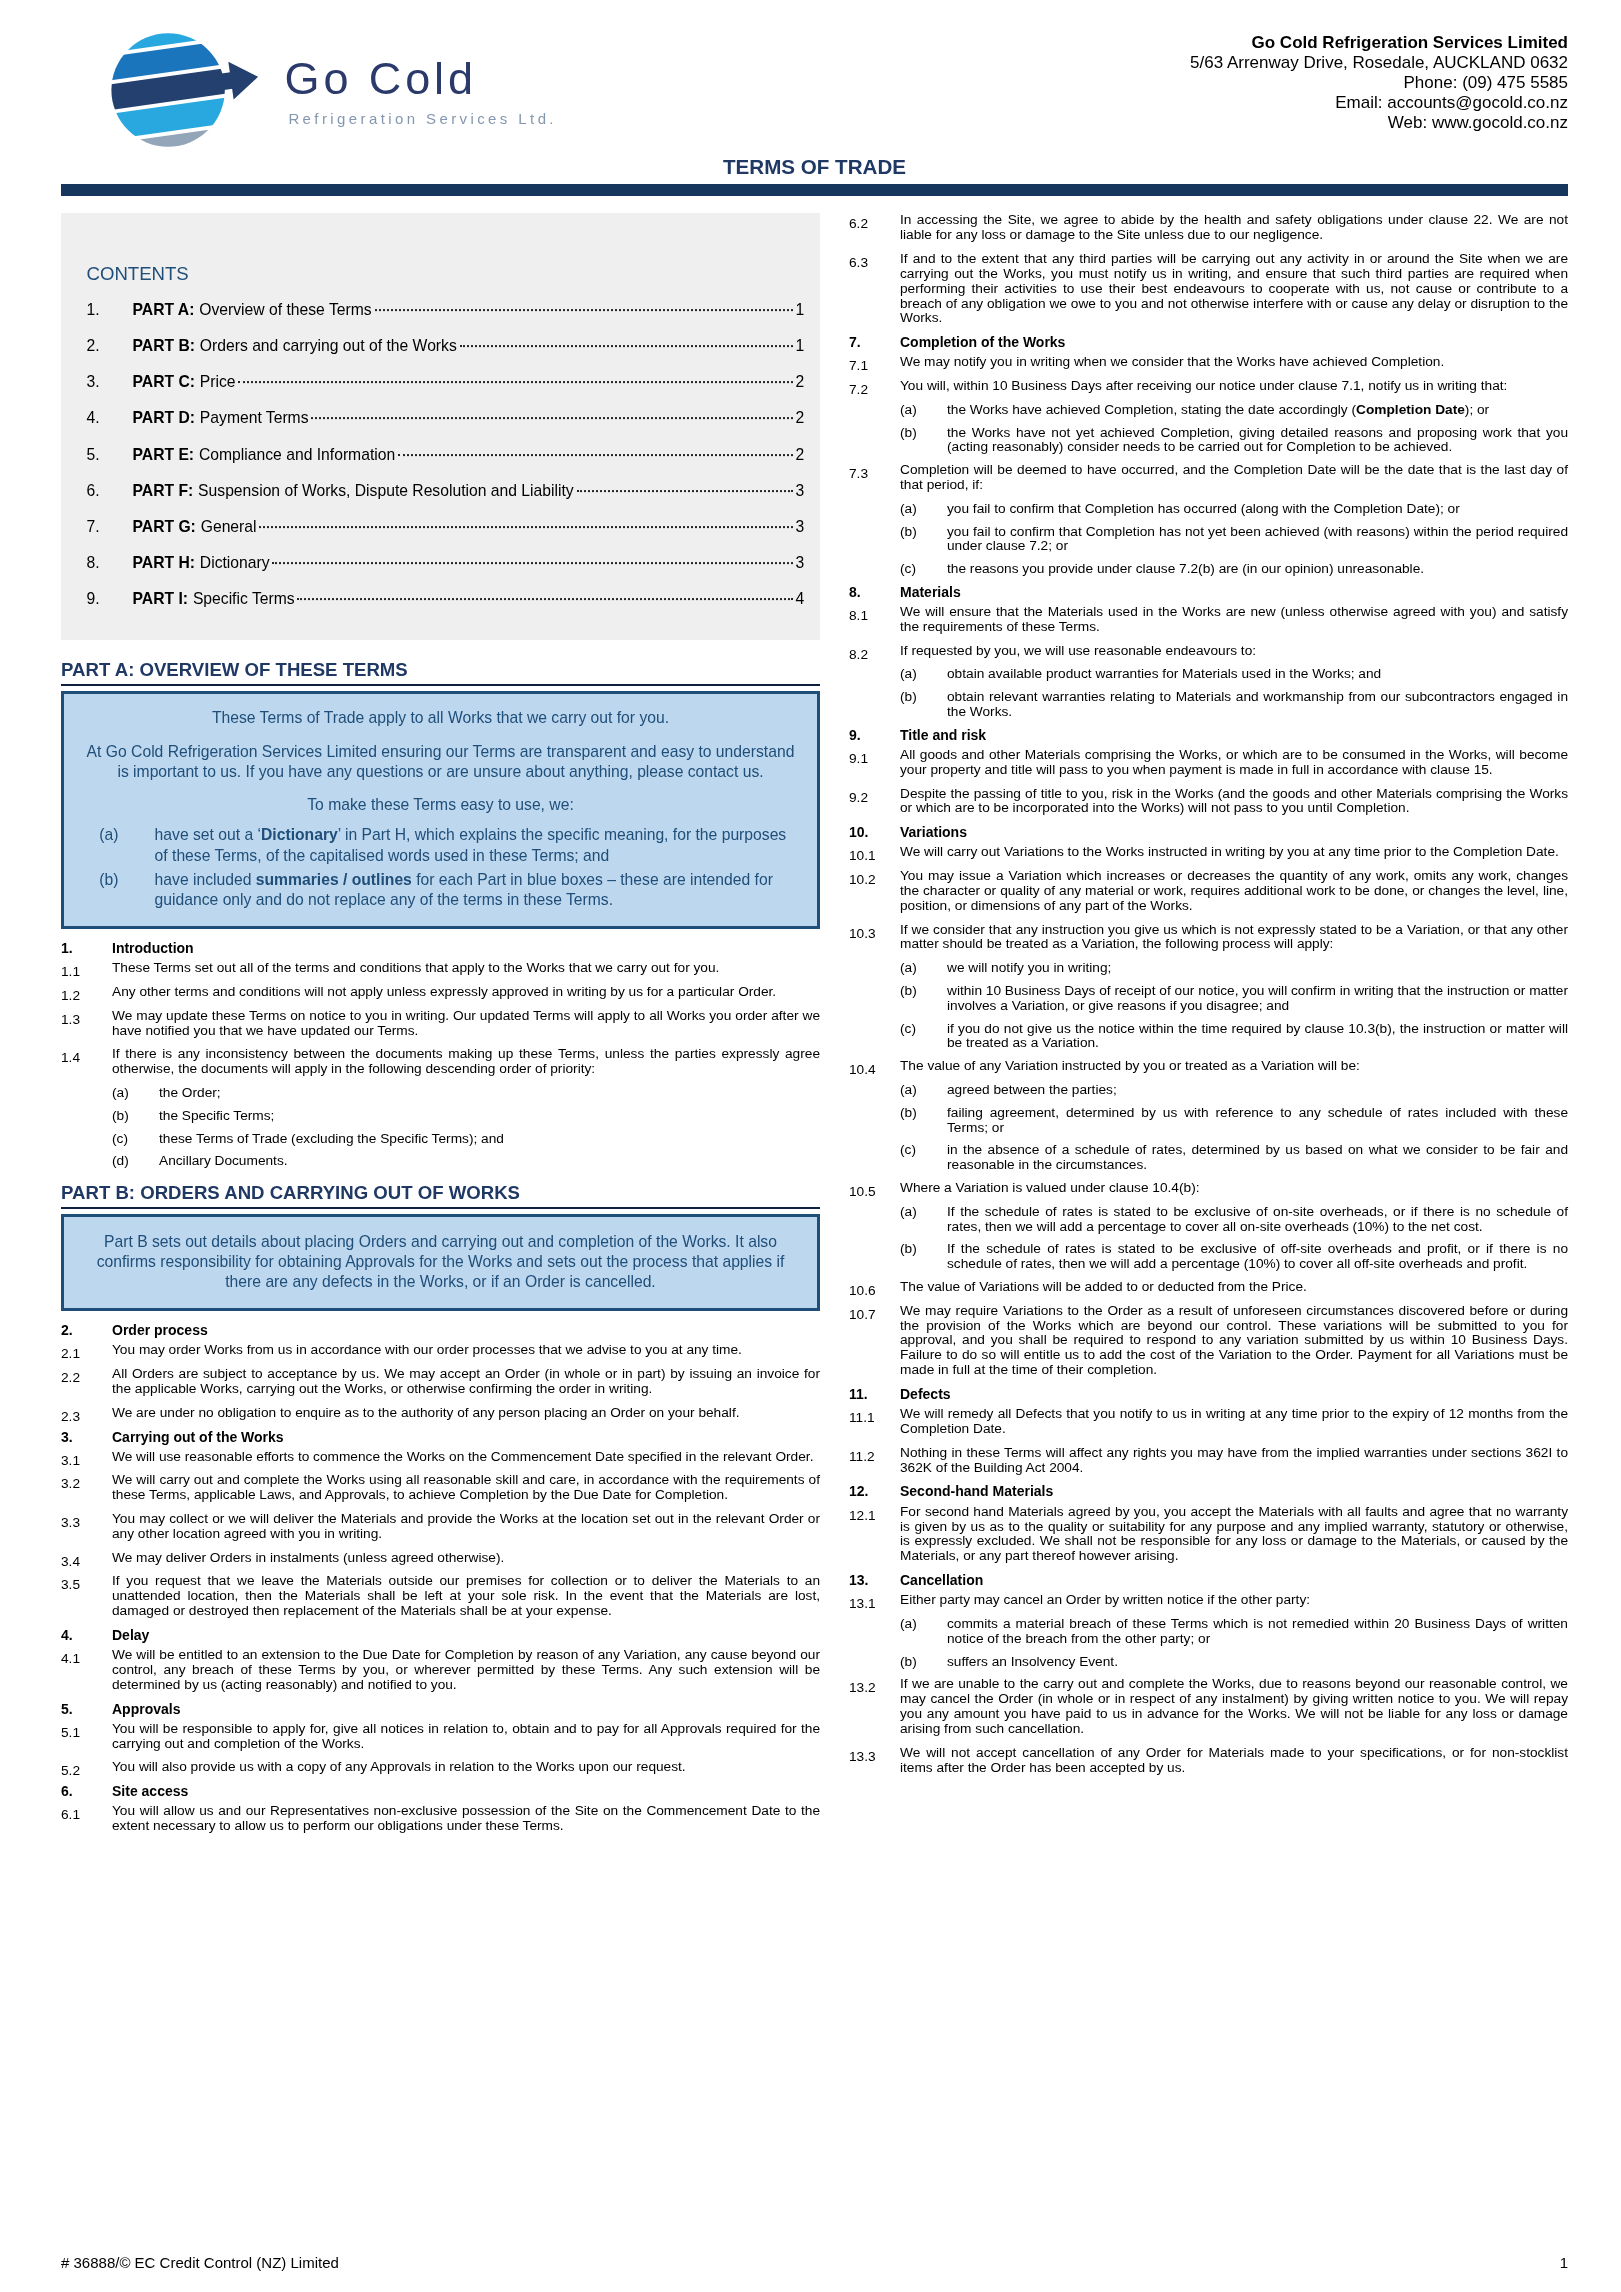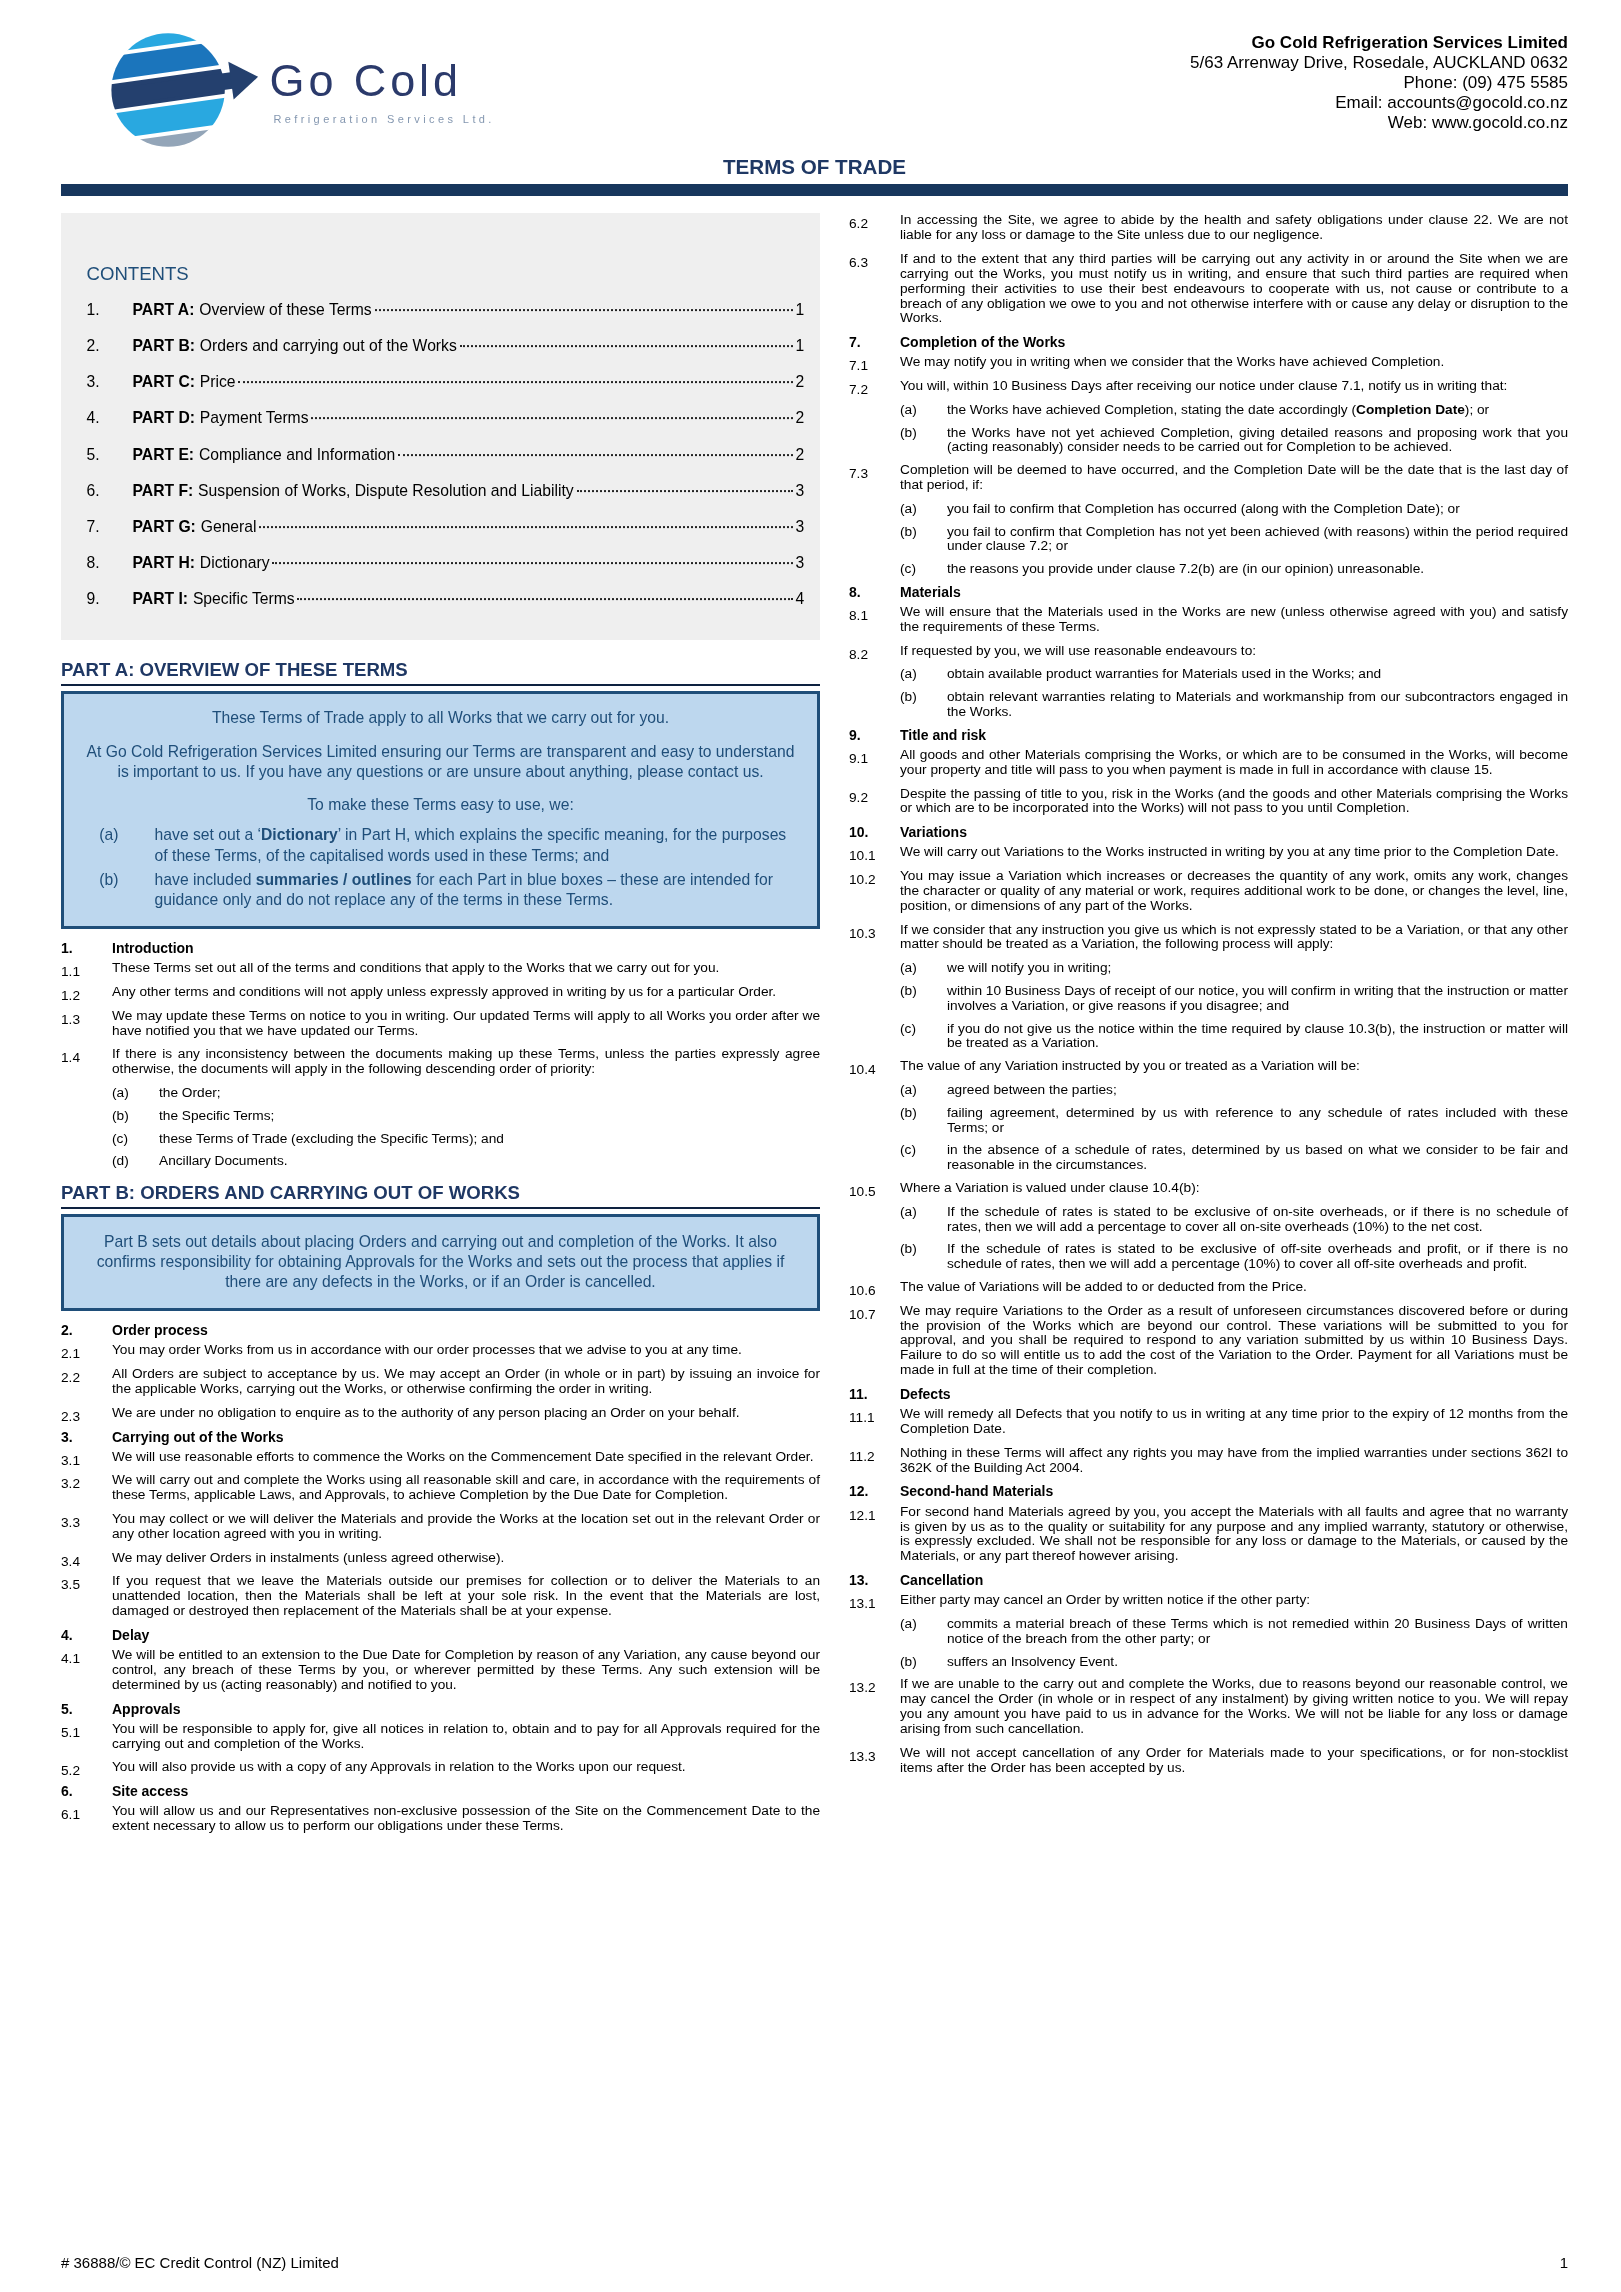--- a/index.html
+++ b/index.html
@@ -11,23 +11,23 @@
   *{margin:0;padding:0;box-sizing:border-box;}
   html,body{background:#888;}
   .page{
     width:1621px;height:2293px;background:#fff;margin:0 auto;
     padding:29px 53px 21.6px 61px;
     font-family:"Liberation Sans","DejaVu Sans",sans-serif;
     color:var(--body_text);display:flex;flex-direction:column;overflow:hidden;
   }
   
   .header{display:flex;justify-content:space-between;align-items:flex-start;}
-  .logo{display:flex;align-items:center;gap:9px;padding-left:23.5px;}
+  .logo{display:flex;align-items:center;gap:24px;padding-left:23.5px;}
   .logo-text .brand{font-size:45px;color:var(--logo_navy);letter-spacing:3.9px;font-weight:400;}
-  .logo-text .tagline{font-size:11px;color:var(--logo_tag);letter-spacing:3.4px;margin-top:5.9px;padding-left:3.9px;}
+  .logo-text .tagline{font-size:15px;color:var(--logo_tag);letter-spacing:3.4px;margin-top:5.9px;padding-left:3.9px;}
   .company-info{text-align:right;font-size:17px;line-height:1.18;padding-top:3.9px;}
   .company-info .company-name{font-weight:bold;}
   .doc-title{text-align:center;color:var(--navy);font-weight:bold;font-size:20.6px;margin:3.9px 0 4.9px;}
   .title-bar{height:12.7px;background:var(--bar);width:100%;}
   
   .columns{display:flex;gap:29px;margin-top:16.7px;flex:1;align-items:flex-start;}
   .col{font-size:13.7px;line-height:1.09;}
   .col-left{width:759px;flex:none;}
   .col-right{flex:1;}
   

